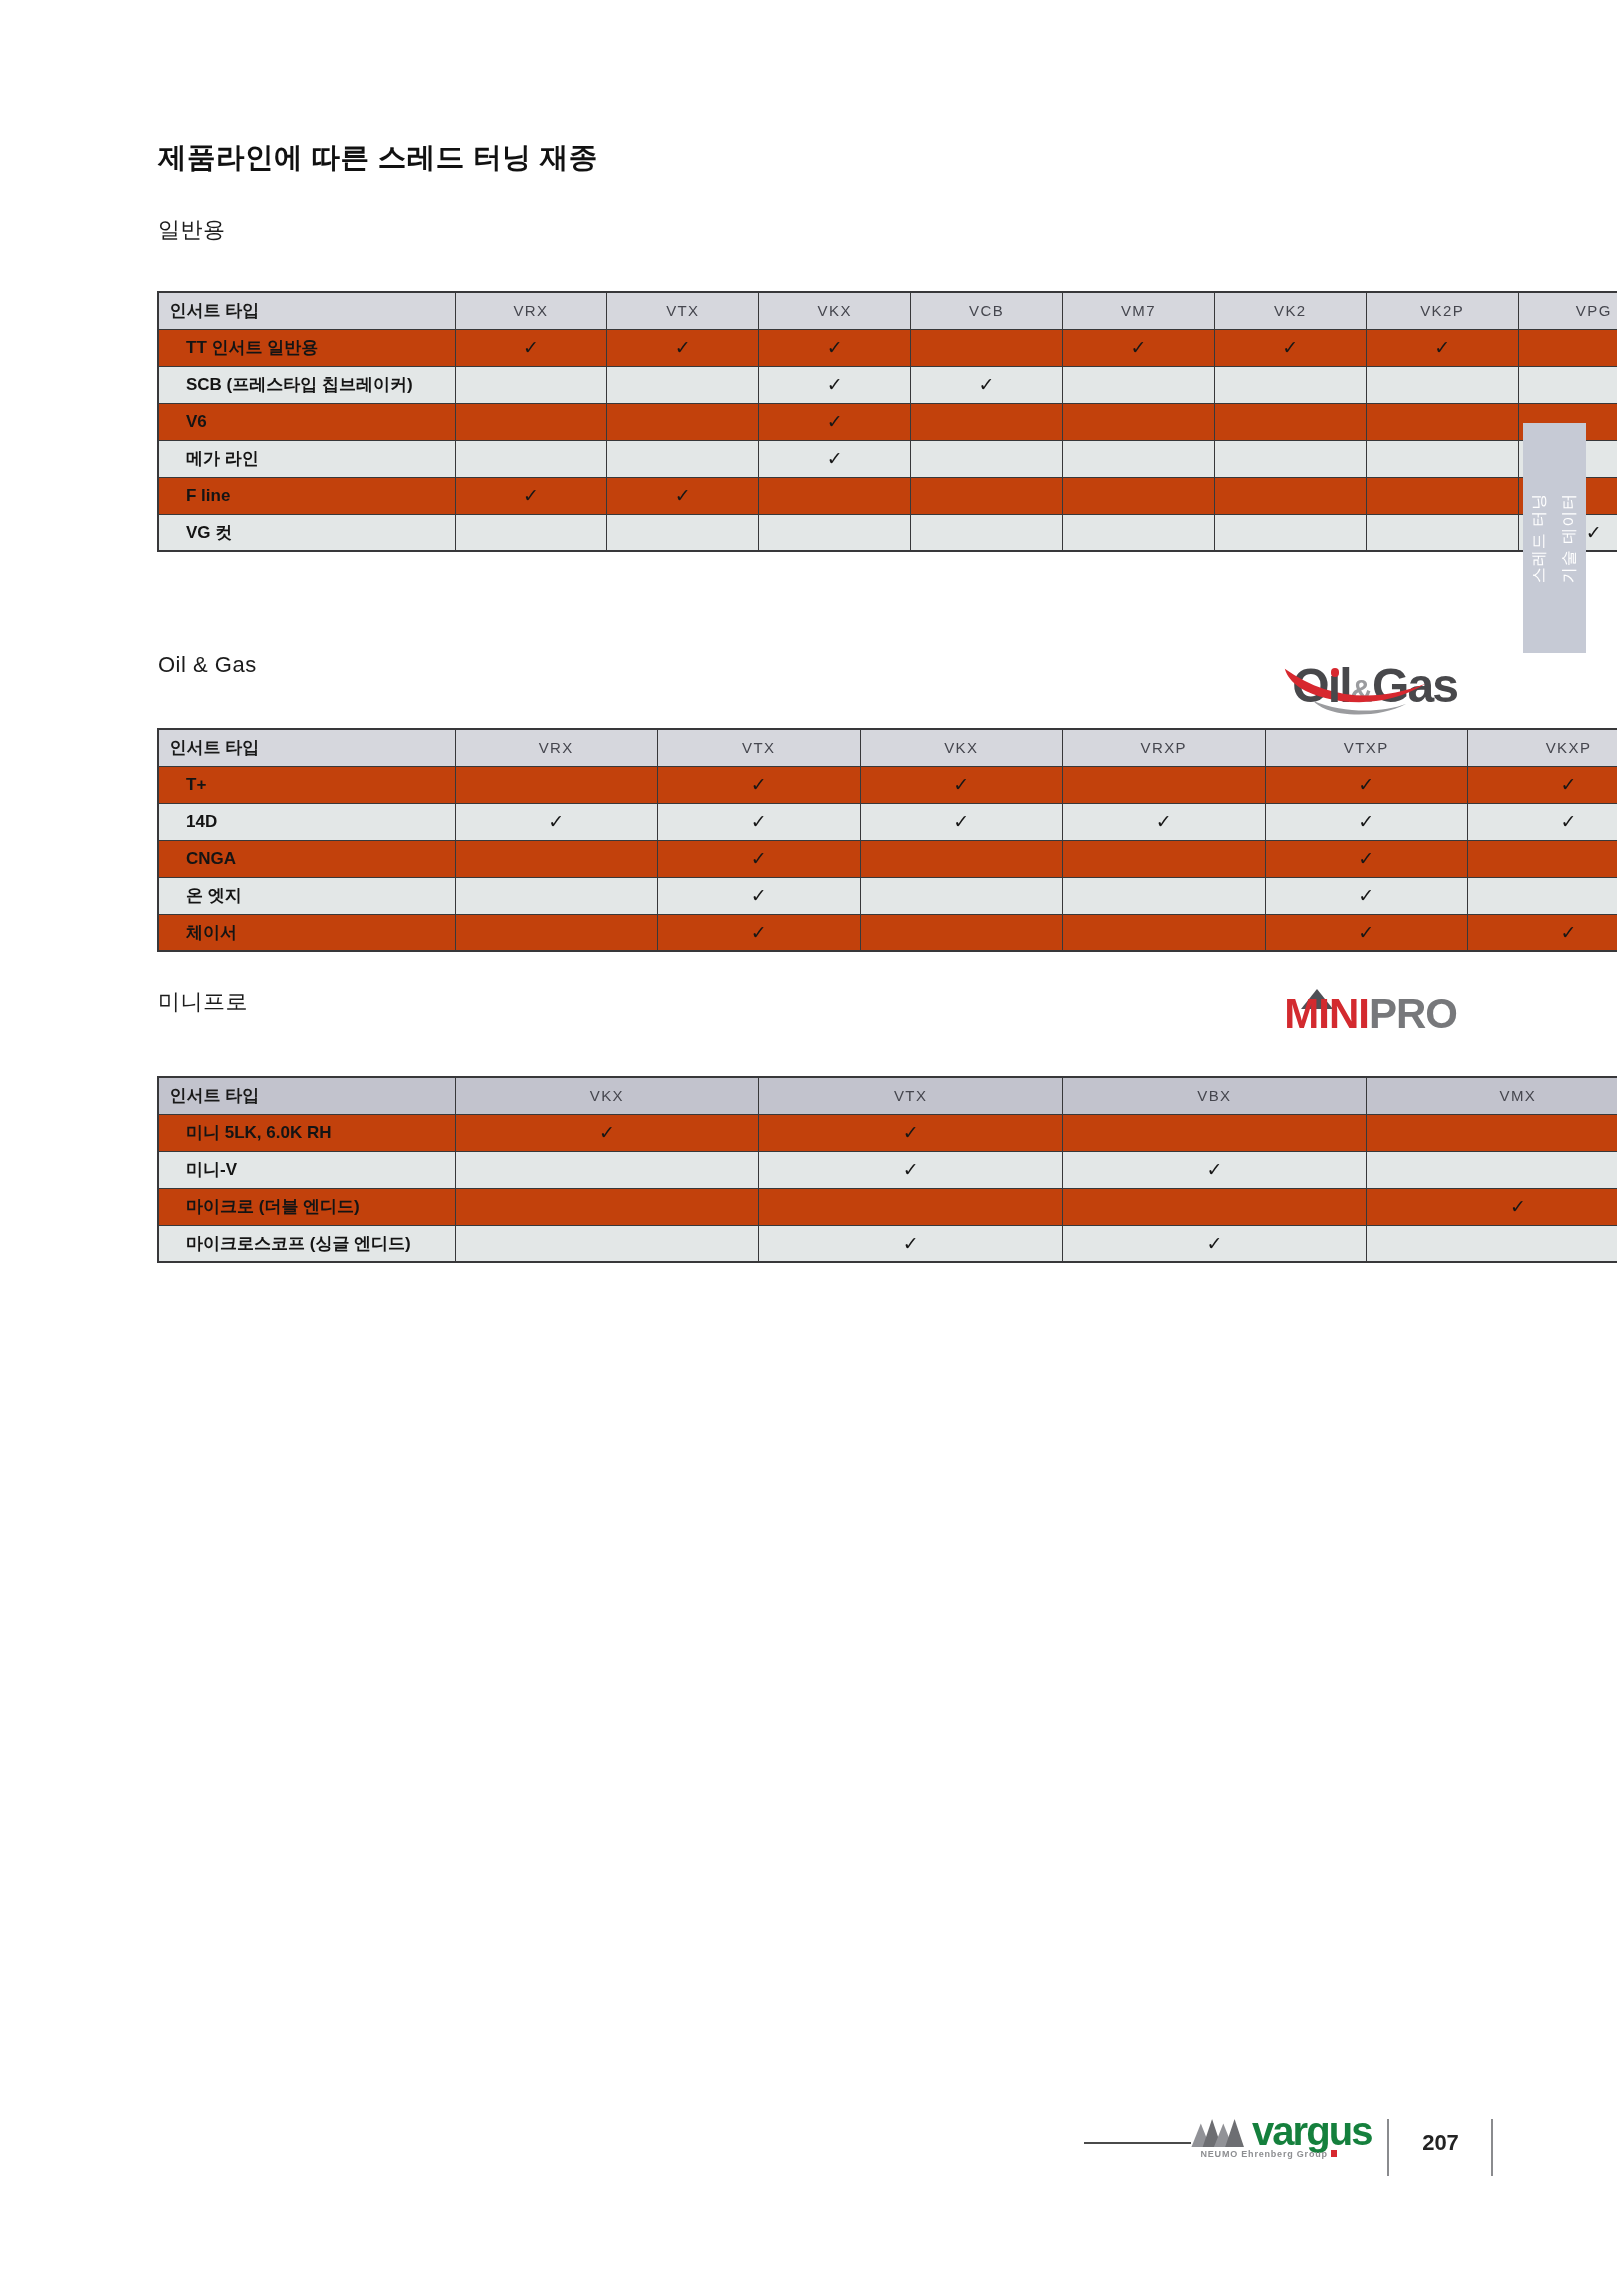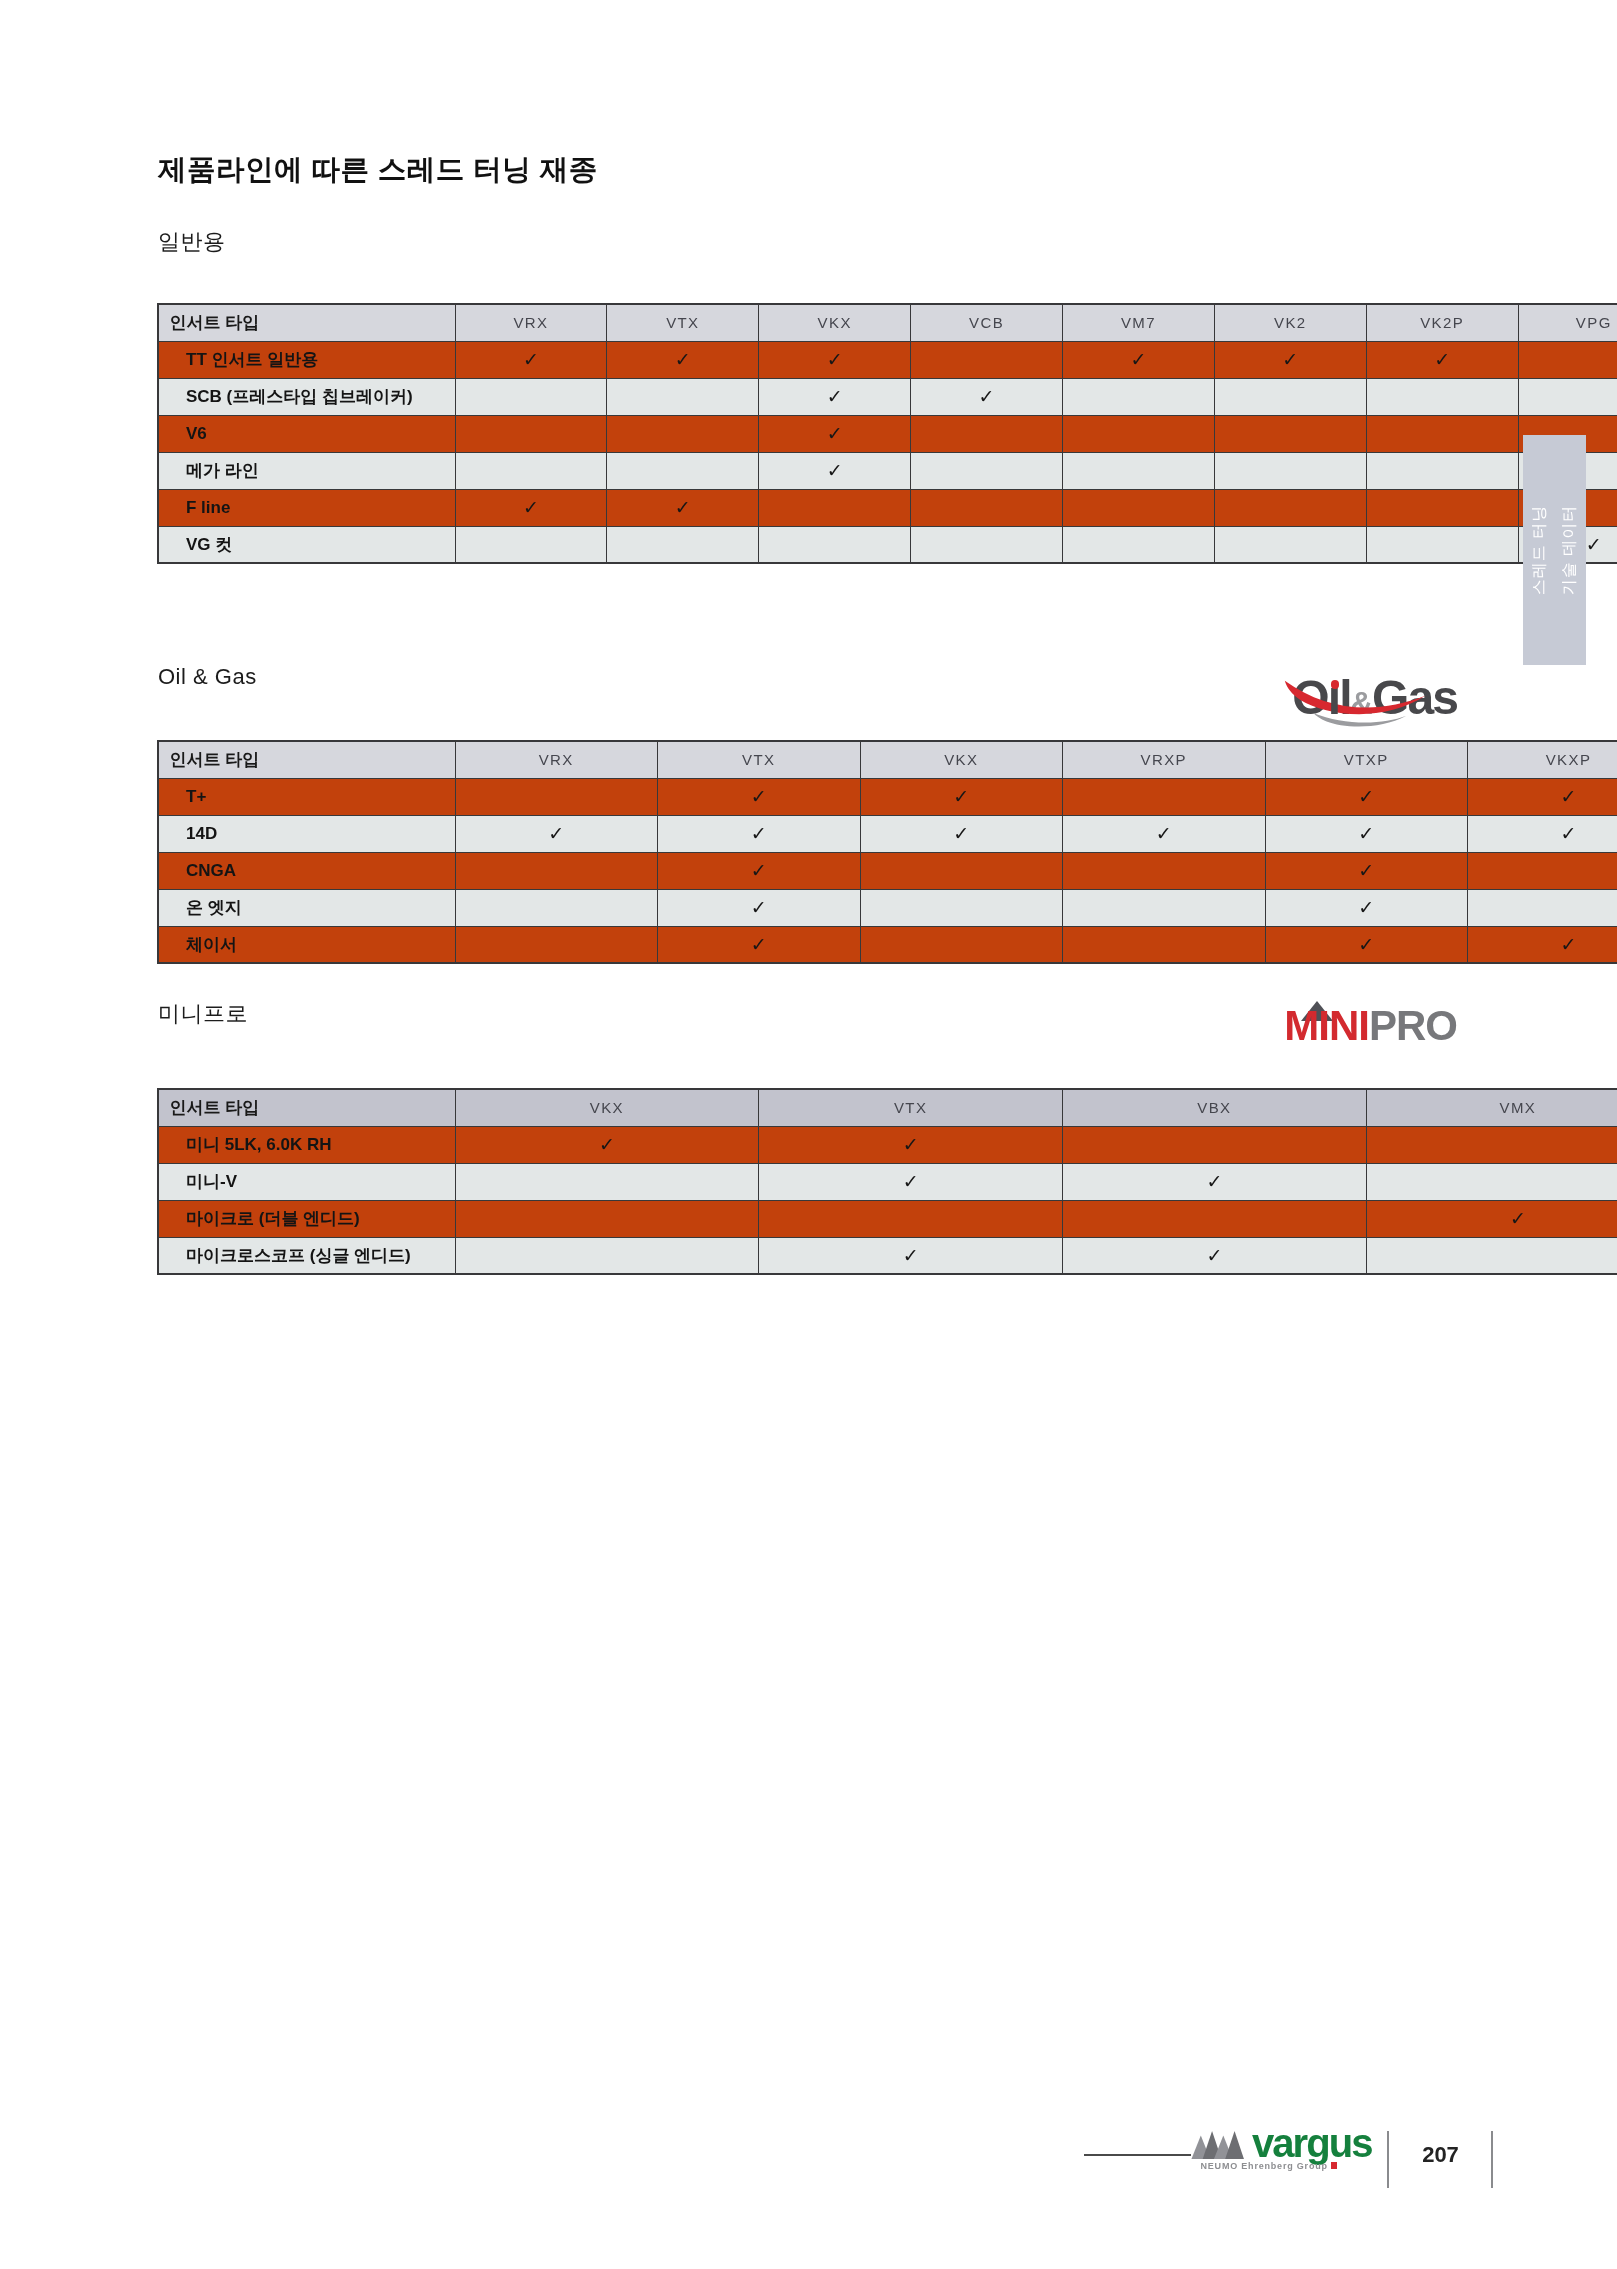--- a/index.html
+++ b/index.html
@@ -1,18 +1,18 @@
 <!DOCTYPE html>
 <html style="font-size:15px"><head>
 <meta charset="utf-8">
 <style>
   html,body{margin:0;padding:0;background:#ffffff;}
   body{font-family:"Liberation Sans","DejaVu Sans",sans-serif;}
   .page{position:relative;width:1618px;height:2269px;background:#ffffff;overflow:hidden;}
-  .abs{position:absolute;margin-top:12px;}
+  .abs{position:absolute;}
 
   
   .doc-title{left:158px;top:139px;font-size:28.5px;font-weight:700;color:#111;letter-spacing:0.5px;}
   .sec-label{font-size:22px;font-weight:400;color:#1c1c1c;letter-spacing:0.5px;}
 
   
   table.grid{border-collapse:collapse;table-layout:fixed;width:1514px;border:2.4px solid #38383a;background:#c2410c;}
   .grid th,.grid td{border:1.4px solid #38383a;padding:0;overflow:hidden;white-space:nowrap;}
   .grid thead tr{height:37px;}
   .grid tbody tr{height:37px;}

